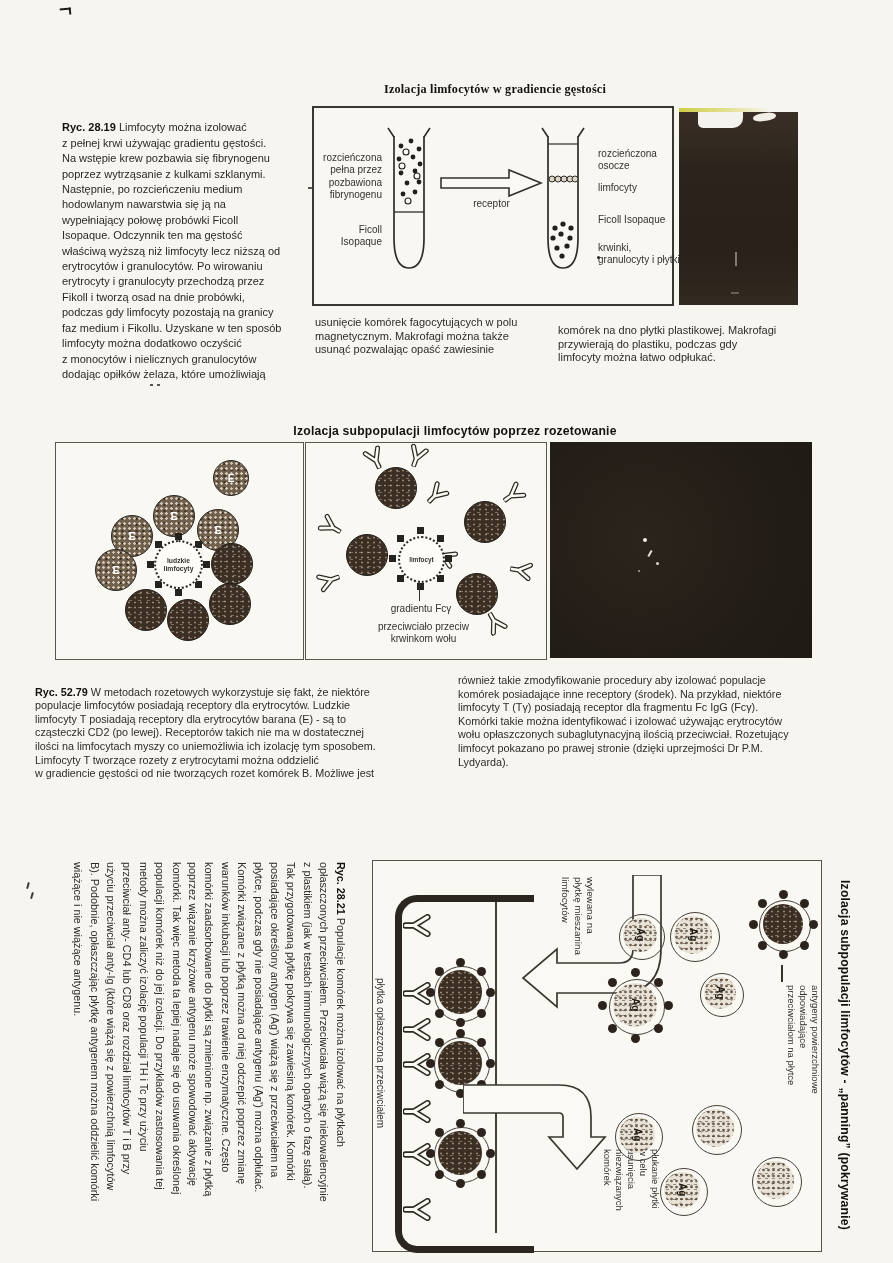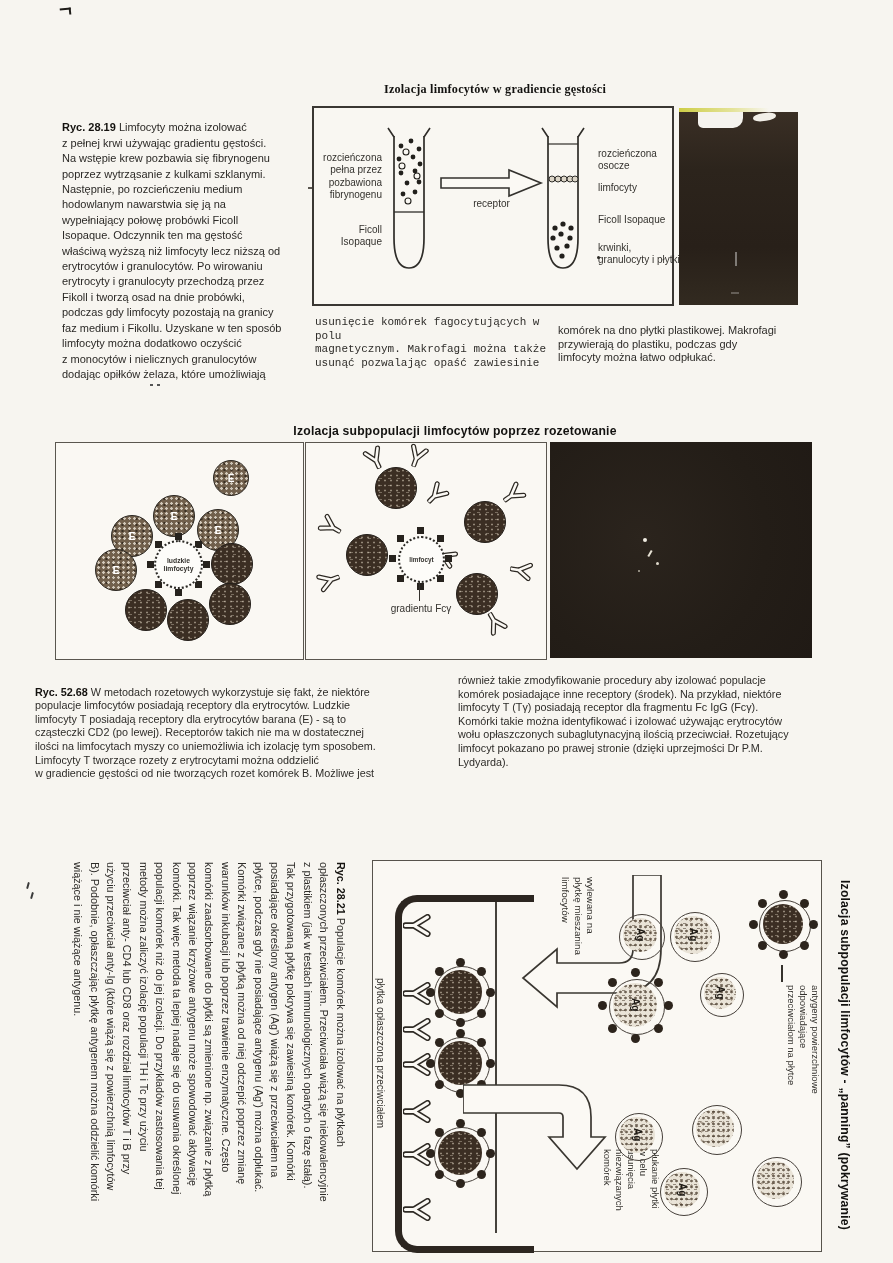--- a/index.html
+++ b/index.html
@@ -153,21 +153,21 @@
 <div class="abs" style="left:679px;top:108px;width:119px;height:197px;">
   <div class="abs" style="left:0;top:0;width:90px;height:5px;background:linear-gradient(90deg,rgba(201,201,52,.9),rgba(210,210,70,.5) 60%,rgba(210,210,70,0));"></div>
   <div class="abs photo1" style="left:0;top:4px;width:119px;height:193px;">
     <div class="abs" style="left:19px;top:0;width:45px;height:16px;background:#f5f3ee;border-radius:0 0 10px 5px;"></div>
     <div class="abs" style="left:74px;top:1px;width:23px;height:8px;background:#f2efe8;border-radius:45%;transform:rotate(-8deg);"></div>
     <div class="abs" style="left:56px;top:140px;width:2px;height:14px;background:rgba(255,255,255,.4);"></div>
     <div class="abs" style="left:52px;top:180px;width:8px;height:2px;background:rgba(255,255,255,.25);"></div>
   </div>
 </div>
 
-<div class="abs txt" style="left:315px;top:316px;width:235px;font-family:Liberation Mono, monospace;">usunięcie komórek fagocytujących w polu
+<div class="abs txt" style="left:315px;top:316px;width:235px;">usunięcie komórek fagocytujących w polu
 magnetycznym. Makrofagi można także
 usunąć pozwalając opaść zawiesinie</div>
 <div class="abs txt" style="left:558px;top:324px;width:258px;">komórek na dno płytki plastikowej. Makrofagi
 przywierają do plastiku, podczas gdy
 limfocyty można łatwo odpłukać.</div>
 
 <div class="abs hdr" style="left:205px;top:424px;width:500px;">Izolacja subpopulacji limfocytów poprzez rozetowanie</div>
 
 <div class="abs panel" style="left:55px;top:442px;width:247px;height:216px;">
 
@@ -242,31 +242,33 @@
       <path d="M2 11 H10 M10 11 L23 3 M10 11 L23 19" stroke="#2e2a24" stroke-width="6" stroke-linecap="round" fill="none"></path>
       <path d="M2 11 H10 M10 11 L23 3 M10 11 L23 19" stroke="#fbf9f4" stroke-width="3" stroke-linecap="round" fill="none"></path>
     </svg>
 
   <div class="nubs" style="left:111px;top:112px;"></div>
   <div class="ccell" style="left:92px;top:93px;width:43px;height:43px;">
     <span class="lbl" style="font-size:6.4px;line-height:7px;font-weight:bold;">limfocyt</span>
   </div>
   <div class="abs" style="left:113px;top:138px;width:1.4px;height:20px;background:#33302b;"></div>
   <div class="abs lbl" style="left:40px;top:160px;width:150px;text-align:center;">gradientu Fcγ</div>
+  <div class="abs lbl" style="left:25px;top:178px;width:185px;text-align:center;">przeciwciało przeciw
+krwinkom wołu</div>
 </div>
 
 <div class="abs photo3" style="left:550px;top:442px;width:262px;height:216px;">
   <div class="abs" style="left:93px;top:96px;width:4px;height:4px;background:#f0ece2;border-radius:50%;"></div>
   <div class="abs" style="left:99px;top:108px;width:2px;height:7px;background:#e7e2d5;transform:rotate(30deg);"></div>
   <div class="abs" style="left:106px;top:120px;width:3px;height:3px;background:#ded8ca;border-radius:50%;"></div>
   <div class="abs" style="left:88px;top:128px;width:2px;height:2px;background:rgba(240,235,220,.7);border-radius:50%;"></div>
 </div>
 
 <div class="abs txt" style="left:35px;top:672px;width:428px;font-size:10.8px;">
-  <b>Ryc. 52.68</b><span>  W metodach rozetowych wykorzystuje się fakt, że niektóre
+  <b>Ryc. 52.79</b><span>  W metodach rozetowych wykorzystuje się fakt, że niektóre
 populacje limfocytów posiadają receptory dla erytrocytów. Ludzkie
 limfocyty T posiadają receptory dla erytrocytów barana (E) - są to
 cząsteczki CD2 (po lewej). Receptorów takich nie ma w dostatecznej
 ilości na limfocytach myszy co uniemożliwia ich izolację tym sposobem.
 Limfocyty T tworzące rozety z erytrocytami można oddzielić
 w gradiencie gęstości od nie tworzących rozet komórek B.  Możliwe jest</span>
 </div>
 <div class="abs txt" style="left:458px;top:674px;width:418px;font-size:10.8px;">również takie zmodyfikowanie procedury aby izolować populacje
 komórek posiadające inne receptory (środek). Na przykład, niektóre
 limfocyty T (Tγ)  posiadają receptor dla fragmentu Fc IgG (Fcγ).

